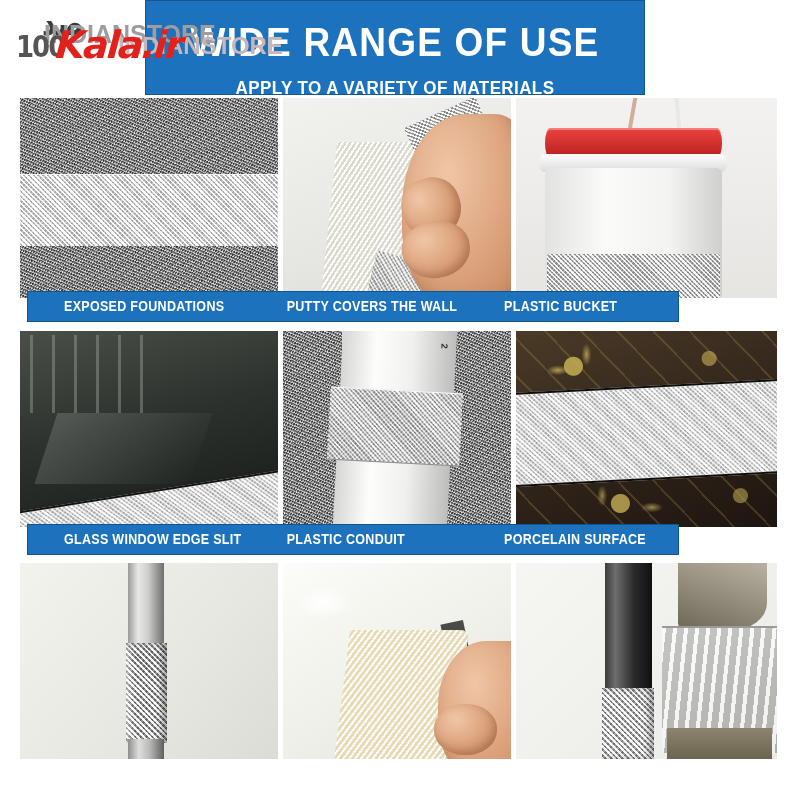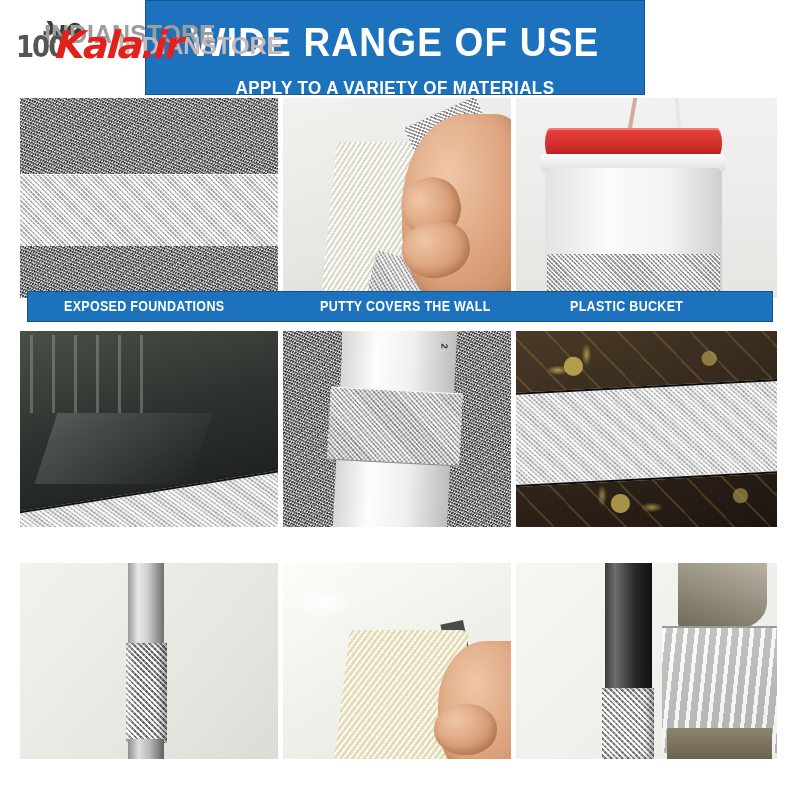--- a/index.html
+++ b/index.html
@@ -153,21 +153,21 @@
     background: #dddddd;
   }
   .cell.c1 { width: 258px; }
   .cell.c2 { width: 228px; }
   .cell.c3 { width: 261px; }
 
   
   .label-banner {
     position: absolute;
     left: 27px;
-    width: 746px;
+    width: 652px;
     height: 31px;
     background: #1d72bd;
     border: 1px solid #14548c;
     box-sizing: border-box;
     display: flex;
     align-items: center;
     z-index: 10;
   }
   #row-1 .label-banner { top: 193px; }
   #row-2 .label-banner { top: 193px; }
@@ -525,20 +525,25 @@
       <div class="mark">2</div>
     </div>
 
     <div class="cell c3" id="img-porcelain">
       <div class="tile"></div>
       <div class="petals"></div>
       <div class="band tape-diamond-lite"></div>
     </div>
 
   </div>
+  <div class="label-banner">
+    <div class="label lab-1">GLASS WINDOW EDGE SLIT</div>
+    <div class="label lab-2">PLASTIC CONDUIT</div>
+    <div class="label lab-3">PORCELAIN SURFACE</div>
+  </div>
 </div>
 
 <div class="row" id="row-3">
   <div class="cells">
 
     <div class="cell c1" id="img-metallic-conduit">
       <div class="wall"></div>
       <div class="pole-top"></div>
       <div class="wrap"></div>
       <div class="pole-bot"></div>

